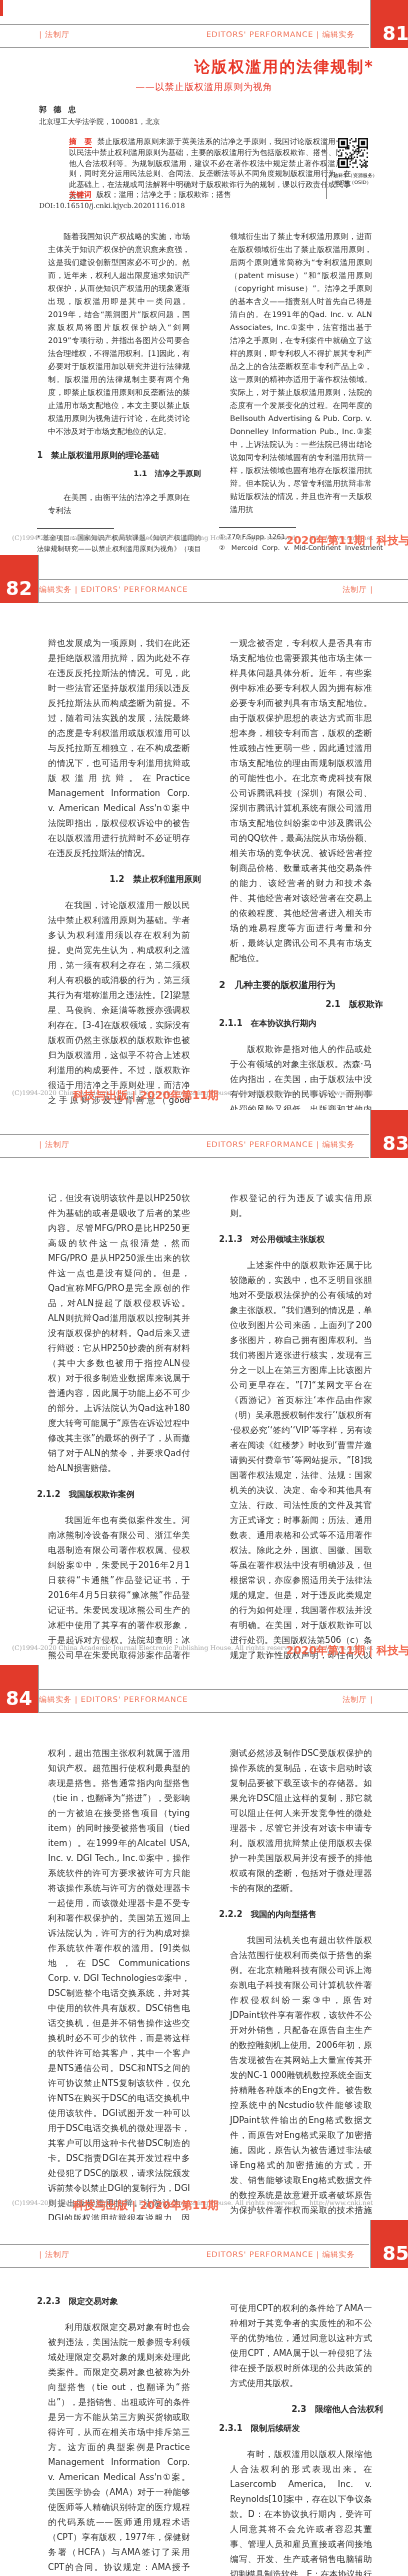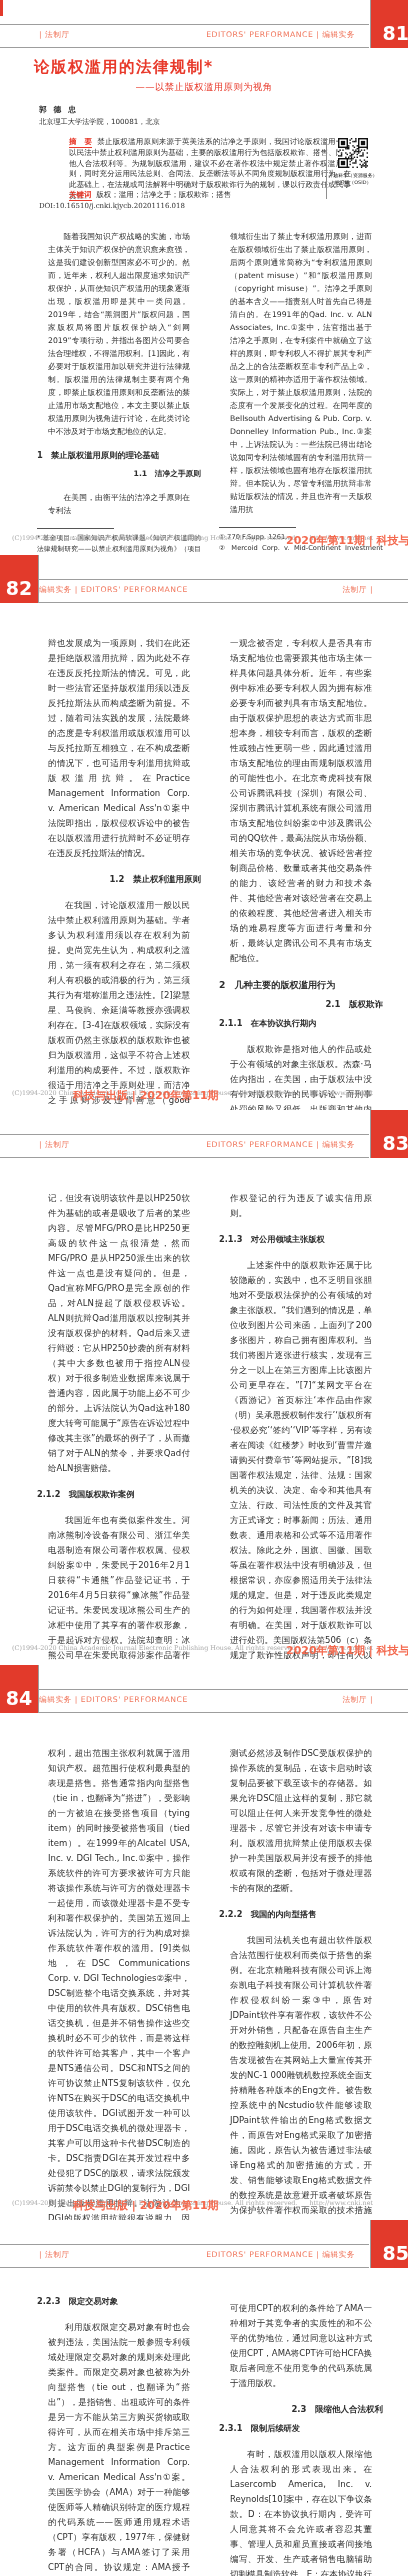--- a/index.html
+++ b/index.html
@@ -19,21 +19,21 @@
   .numbox{position:absolute;top:0;width:38px;height:48px;background:#e23a2b;color:#ffffff;
           display:flex;align-items:flex-end;justify-content:center;}
   .page.odd .numbox{right:0;justify-content:flex-end;}
   .page.even .numbox{left:0;}
   .numbox span{font-size:19px;font-weight:bold;line-height:1;padding-bottom:5.2px;}
   .vline{position:absolute;top:0;width:0.5px;height:48px;background:#9d9d9d;}
   .page.even .vline{left:38px;}
   .page.odd .vline{right:39px;}
   .tick{position:absolute;left:0;top:0;width:3.1px;height:15.5px;background:#e23a2b;}
   
-  .title{position:absolute;top:57px;left:34px;width:340px;text-align:left;color:#e8392a;
+  .title{position:absolute;top:57px;left:34px;width:340px;text-align:right;color:#e8392a;
          font-size:15.5px;font-weight:bold;letter-spacing:1.5px;}
   .subtitle{position:absolute;top:81px;left:34px;width:340px;text-align:center;color:#e8392a;
             font-size:9.3px;letter-spacing:0.5px;}
   .author{position:absolute;top:105px;left:39px;font-size:7.7px;font-weight:bold;letter-spacing:2.1px;}
   .affil{position:absolute;top:117px;left:39px;font-size:7.2px;}
   .kai{font-family:"DejaVu Serif","Liberation Serif",serif;margin-left:30px;}
   .abstract{position:absolute;top:137px;left:39px;width:282px;font-size:7.5px;line-height:10.8px;
             text-align:justify;}
   .red-label{color:#e8392a;border-bottom:0.8px solid #e8392a;padding-bottom:0.5px;font-weight:bold;
              font-family:"DejaVu Sans","Liberation Sans",sans-serif;}
@@ -306,20 +306,20 @@
       <span class="hdr-right">EDITORS' PERFORMANCE | 编辑实务</span>
       <div class="vline"></div>
       <div class="numbox">
         <span>85</span>
       </div>
       <div class="col cl">
         <div class="bh3">2.2.3　限定交易对象</div>
         <div class="bp ind">利用版权限定交易对象有时也会被判违法，美国法院一般参照专利领域处理限定交易对象的规则来处理此类案件。而限定交易对象也被称为外向型搭售（tie out，也翻译为“搭出”），是指销售、出租或许可的条件是另一方不能从第三方购买货物或取得许可，从而在相关市场中排斥第三方。这方面的典型案例是Practice Management Information Corp. v. American Medical Ass'n①案。美国医学协会（AMA）对于一种能够使医师等人精确识别特定的医疗规程的代码系统——医师通用规程术语（CPT）享有版权，1977年，保健财务署（HCFA）与AMA签订了采用CPT的合同。协议规定：AMA授予HCFA一种非独占的、免费的、不可撤销的使用、复制、出版和销售CPT的权利，作为交换，HCFA同意不使用任何其他的规程术语系统来识别医疗服务，并且确保在由HCFA及其现有的和将来的代理机构管理的项目中使用CPT。之后，Practice Management提起诉讼，要求认定AMA的CPT版权无效，其中理由之一是，AMA与HCFA达成协议要求仅使用CPT而排除了其他任何代码，这属于滥用版权。上诉法院指出，AMA将CPT许可给HCFA换取后者同意不使用竞争的代码系统属于滥用版权。该许可协议的负面效应是明显的，AMA同意向HCFA许</div>
       </div>
       <div class="col cr">
-        <div class="bp">可使用CPT的权利的条件给了AMA一种相对于其竞争者的实质性的和不公平的优势地位，通过同意以这种方式使用CPT，AMA将CPT许可给HCFA换取后者同意不使用竞争的代码系统属于滥用版权。</div>
+        <div class="bp">可使用CPT的权利的条件给了AMA一种相对于其竞争者的实质性的和不公平的优势地位，通过同意以这种方式使用CPT，AMA属于以一种侵犯了法律在授予版权时所体现的公共政策的方式使用其版权。</div>
         <div class="bh2">2.3　限缩他人合法权利</div>
         <div class="bh3">2.3.1　限制后续研发</div>
         <div class="bp ind">有时，版权滥用以版权人限缩他人合法权利的形式表现出来。在Lasercomb America, Inc. v. Reynolds[10]案中，存在以下争议条款。D：在本协议执行期内，受许可人同意其将不会允许或者容忍其董事、管理人员和雇员直接或者间接地编写、开发、生产或者销售电脑辅助切割模具制造软件。E：在本协议执行期内以及协议终止的一年内，受许可人同意在未得到Lasercomb书面同意之前，不会直接或者间接地从事编写、开发、生产或者销售或协助他人编写、开发、生产或者销售电脑辅助切割模具制造软件。这些条款中所称“协议的执行期”是99年。法院认为，在Lasercomb的许可协议中抑制竞争的言辞构成了对其版权的滥用，因为Lasercomb公司试图利用其在某一特定表达，即Interact软件上的版权来控制版权以外的竞争。也就是说，控制计算机辅助切割机制造业的创意问题的关键在于Lasercomb是否以与公共政策相违背的方式使用其版权。</div>
       </div>
     </section>
   </div>
 
 
 </body></html>

